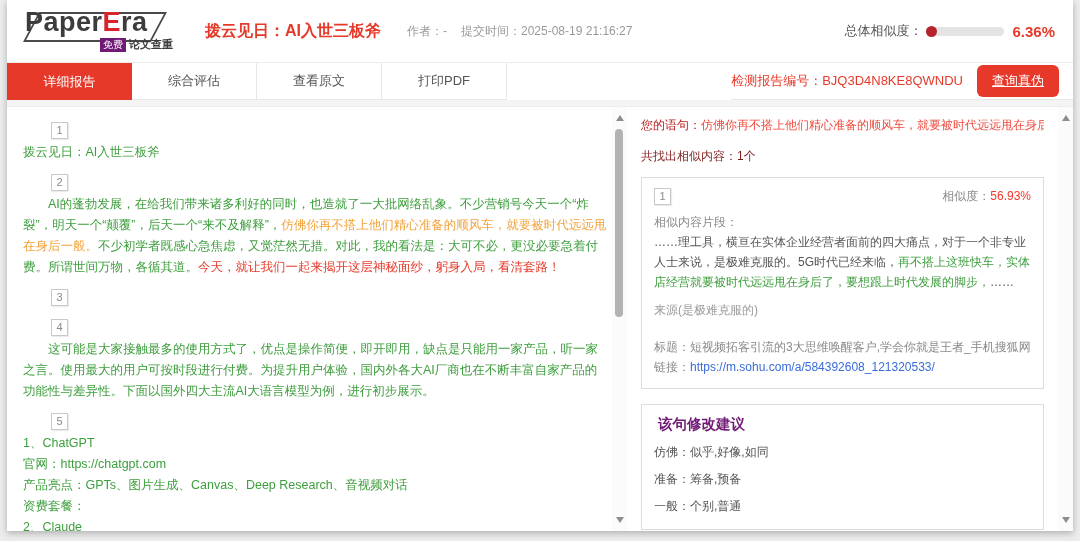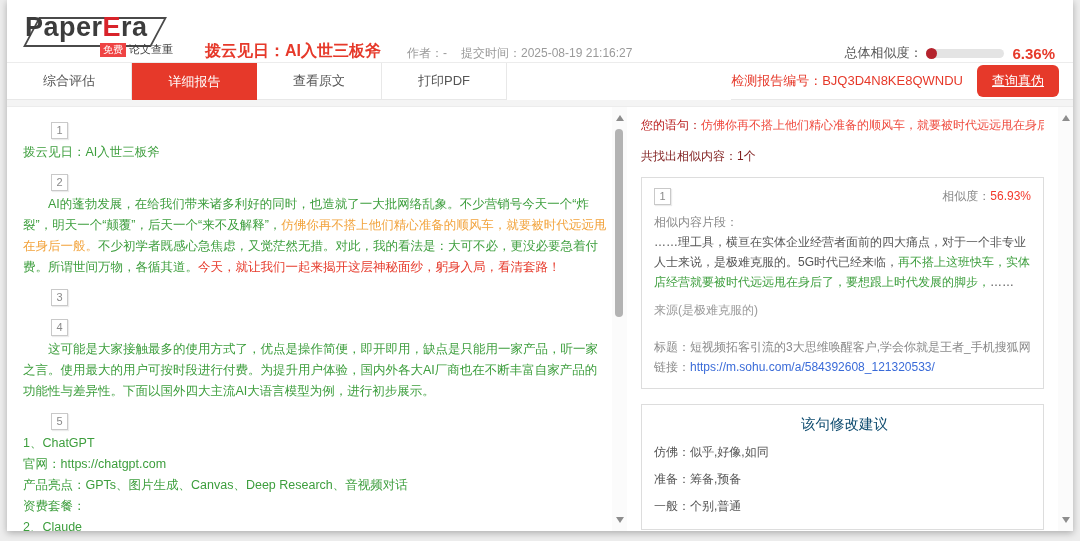--- a/index.html
+++ b/index.html
@@ -5,31 +5,31 @@
   * { margin: 0; padding: 0; box-sizing: border-box; }
   html, body { width: 1080px; height: 541px; background: #ededed; overflow: hidden; }
   body { font-family: "Liberation Sans", "DejaVu Sans", sans-serif; }
 
   .page {
     width: 1066px; height: 531px; margin: 0 7px; background: #fff;
     box-shadow: 0 2px 7px rgba(0,0,0,0.28); display: flex; flex-direction: column;
   }
 
   
-  .header { height: 62px; display: flex; align-items: flex-end; padding: 0 18px 0 14px; background:#fff; }
+  .header { height: 62px; display: flex; align-items: center; padding: 0 18px 0 14px; background:#fff; }
   .logo { position: relative; width: 158px; height: 52px; cursor: pointer; }
   .logo-shape {
     position: absolute; left: 10px; top: 7px; width: 128px; height: 30px;
     border: 2px solid #4a4a4a; transform: skewX(-28deg);
   }
   .logo-text { position: relative; font-size: 27px; font-weight: bold; color: #3c3c3c; letter-spacing: 0.5px; line-height: 34px; padding-left: 4px; background: transparent; }
   .logo-text .logo-e { color: #d8232a; }
   .logo-sub { position: relative; display: flex; justify-content: flex-end; align-items: center; font-size: 11px; margin-top: -2px; padding-right: 6px; }
-  .logo-badge { background: #ef4444; color: #fff; padding: 0 3px; margin-right: 3px; font-size: 10px; line-height: 14px; }
-  .logo-sub-text { font-weight: normal; color: #3c3c3c; }
+  .logo-badge { background: #701a75; color: #fff; padding: 0 3px; margin-right: 3px; font-size: 10px; line-height: 14px; }
+  .logo-sub-text { font-weight: bold; color: #3c3c3c; }
 
   .doc-title { margin-left: 26px; font-size: 16px; font-weight: bold; color: #e6392a; white-space: nowrap; }
   .meta { margin-left: 26px; font-size: 12px; color: #9a9a9a; white-space: nowrap; }
   .meta .meta-sep { display: inline-block; width: 14px; }
 
   .sim-group { margin-left: auto; display: flex; align-items: center; }
   .sim-label { font-size: 13px; color: #555; }
   .sim-bar { position: relative; width: 78px; height: 9px; background: #e4e4e4; border-radius: 5px; margin: 0 8px 0 4px; }
   .sim-dot { position: absolute; left: 0; top: -1px; width: 11px; height: 11px; border-radius: 50%; background: #b5232d; }
   .sim-value { font-size: 15px; font-weight: bold; color: #e6392a; }
@@ -89,21 +89,21 @@
   .match-sim { margin-left: auto; color: #8a8a8a; }
   .match-sim .sim-num { color: #f3382b; }
   .frag-label { color: #8a8a8a; margin-top: 9px; }
   .frag-text { margin-top: 2px; color: #555; line-height: 1.65; }
   .src-line { color: #9a9a9a; margin-top: 10px; }
   .src-title { color: #8a8a8a; margin-top: 20px; }
   .src-link { color: #8a8a8a; margin-top: 3px; }
   .src-link a { color: #3a6bd8; text-decoration: none; cursor: pointer; }
 
   .suggest-box { border: 1px solid #ddd; margin-top: 15px; padding: 10px 12px 14px 12px; }
-  .suggest-title { color: #0c4a6e; font-size: 14.5px; font-weight: normal; padding-left: 4px; text-align: center; }
+  .suggest-title { color: #701a75; font-size: 14.5px; font-weight: bold; padding-left: 4px; }
   .suggest-item { color: #555; margin-top: 10px; }
 </style>
 </head>
 <body>
 
 <div class="page">
 
   <div class="header">
     <div class="logo">
       <div class="logo-shape"></div>
@@ -122,22 +122,22 @@
       <span class="sim-bar">
           <span class="sim-dot"></span>
         </span>
       <span class="sim-value">6.36%</span>
     </div>
   </div>
 
   <div class="tabbar">
 
     <span style="display:flex;">
+        <div class="tab active">详细报告</div>
         <div class="tab">综合评估</div>
-        <div class="tab active">详细报告</div>
         <div class="tab">查看原文</div>
         <div class="tab">打印PDF</div>
       </span>
     <div class="tab-right">
       <span class="report-no"><span>检测报告编号：</span><span>BJQ3D4N8KE8QWNDU</span></span>
       <button class="verify-btn">查询真伪</button>
     </div>
   </div>
   <div class="content-gap"></div>
 

